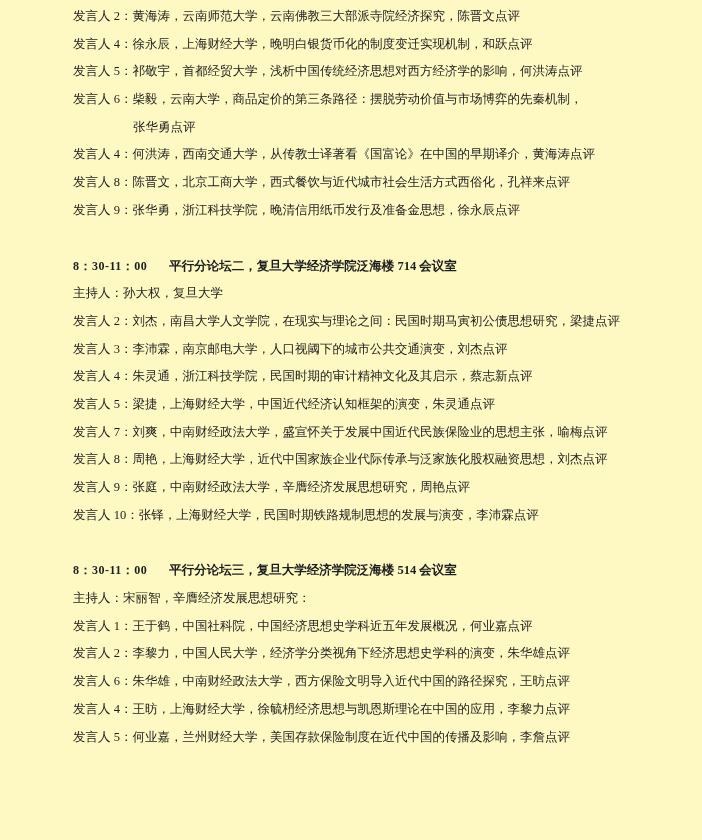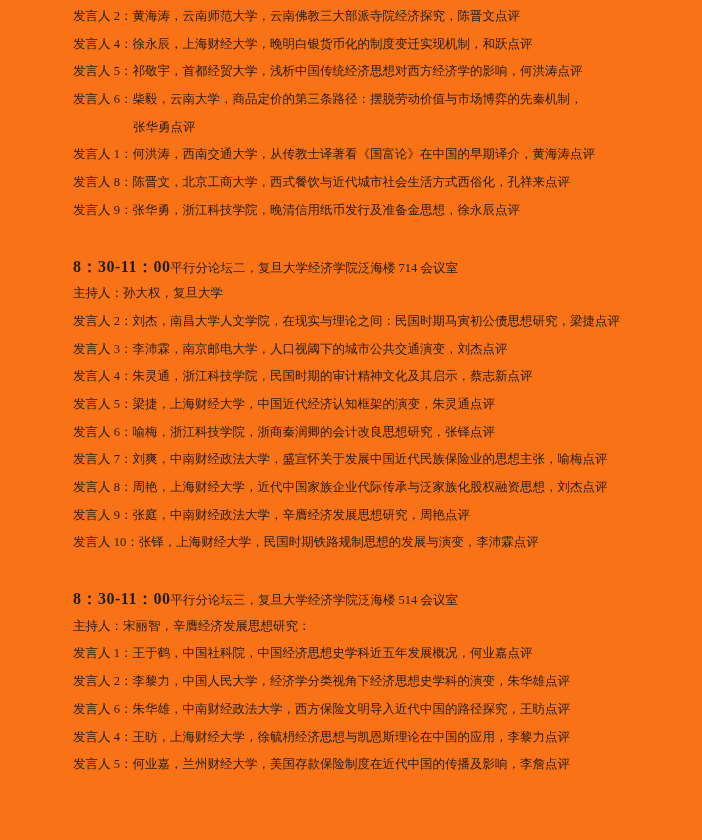--- a/index.html
+++ b/index.html
@@ -25,44 +25,46 @@
     white-space: nowrap;
   }
   .line.indent {
     padding-left: 60px;
   }
   .line.heading {
     margin-top: 28px;
   }
   .session-time {
     font-weight: 700;
-    font-size: 16px;
+    font-size: 12px;
     letter-spacing: 0.5px;
     text-align: center;
   }
   .session-title {
+    margin-left: 22px;
+    font-weight: bold;
   }
 </style>
 </head>
 <body>
 
-<div class="page" id="doc-page" style="background: #f97316; color: rgb(29, 29, 29);">
+<div class="page" id="doc-page" style="background: #fef9c3; color: rgb(29, 29, 29);">
     <div>
   <div class="line">发言人 2：黄海涛，云南师范大学，云南佛教三大部派寺院经济探究，陈晋文点评</div>
 
 
   <div class="line">发言人 4：徐永辰，上海财经大学，晚明白银货币化的制度变迁实现机制，和跃点评</div>
 
   <div class="line">发言人 5：祁敬宇，首都经贸大学，浅析中国传统经济思想对西方经济学的影响，何洪涛点评</div>
 
   <div class="line">发言人 6：柴毅，云南大学，商品定价的第三条路径：摆脱劳动价值与市场博弈的先秦机制，</div>
 
   <div class="line indent">张华勇点评</div>
 
-  <div class="line">发言人 1：何洪涛，西南交通大学，从传教士译著看《国富论》在中国的早期译介，黄海涛点评</div>
+  <div class="line">发言人 4：何洪涛，西南交通大学，从传教士译著看《国富论》在中国的早期译介，黄海涛点评</div>
 
   <div class="line">发言人 8：陈晋文，北京工商大学，西式餐饮与近代城市社会生活方式西俗化，孔祥来点评</div>
 
   <div class="line">发言人 9：张华勇，浙江科技学院，晚清信用纸币发行及准备金思想，徐永辰点评</div>
 </div>
     <div>
   <div class="line heading">
     <span class="session-time">8：30-11：00</span><span class="session-title">平行分论坛二，复旦大学经济学院泛海楼 714 会议室</span>
   </div>
 
@@ -70,21 +72,20 @@
 
 
   <div class="line">发言人 2：刘杰，南昌大学人文学院，在现实与理论之间：民国时期马寅初公债思想研究，梁捷点评</div>
 
   <div class="line">发言人 3：李沛霖，南京邮电大学，人口视阈下的城市公共交通演变，刘杰点评</div>
 
   <div class="line">发言人 4：朱灵通，浙江科技学院，民国时期的审计精神文化及其启示，蔡志新点评</div>
 
   <div class="line">发言人 5：梁捷，上海财经大学，中国近代经济认知框架的演变，朱灵通点评</div>
 
-  <div class="line">发言人 6：喻梅，浙江科技学院，浙商秦润卿的会计改良思想研究，张铎点评</div>
 
   <div class="line">发言人 7：刘爽，中南财经政法大学，盛宣怀关于发展中国近代民族保险业的思想主张，喻梅点评</div>
 
   <div class="line">发言人 8：周艳，上海财经大学，近代中国家族企业代际传承与泛家族化股权融资思想，刘杰点评</div>
 
   <div class="line">发言人 9：张庭，中南财经政法大学，辛膺经济发展思想研究，周艳点评</div>
 
   <div class="line">发言人 10：张铎，上海财经大学，民国时期铁路规制思想的发展与演变，李沛霖点评</div>
 </div>
     <div>

